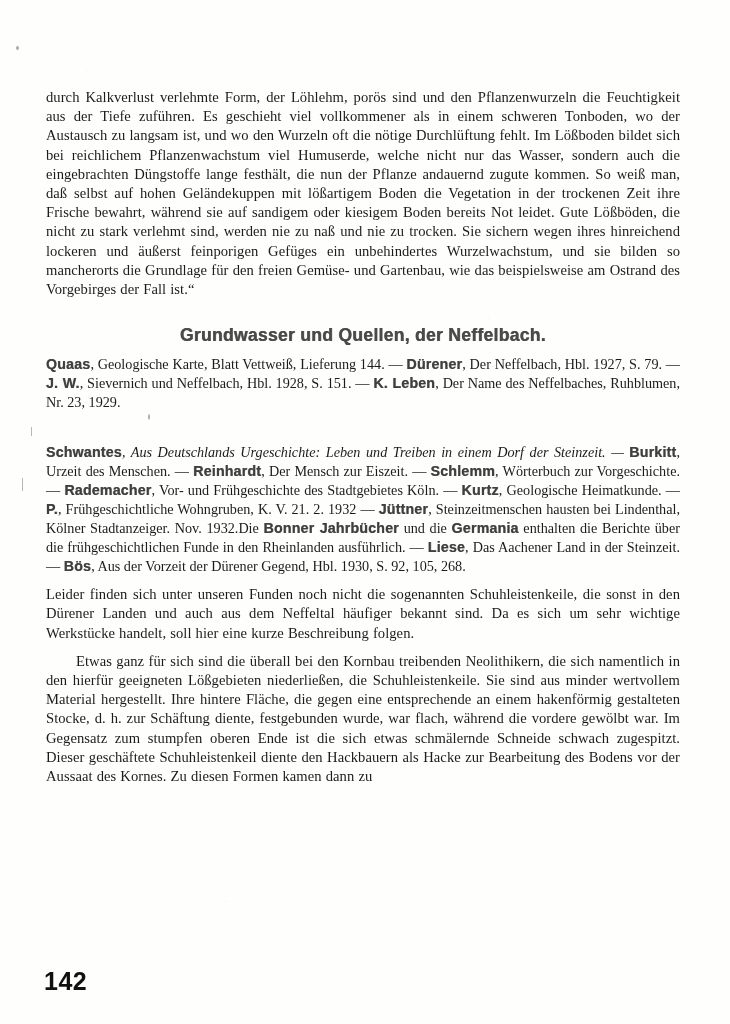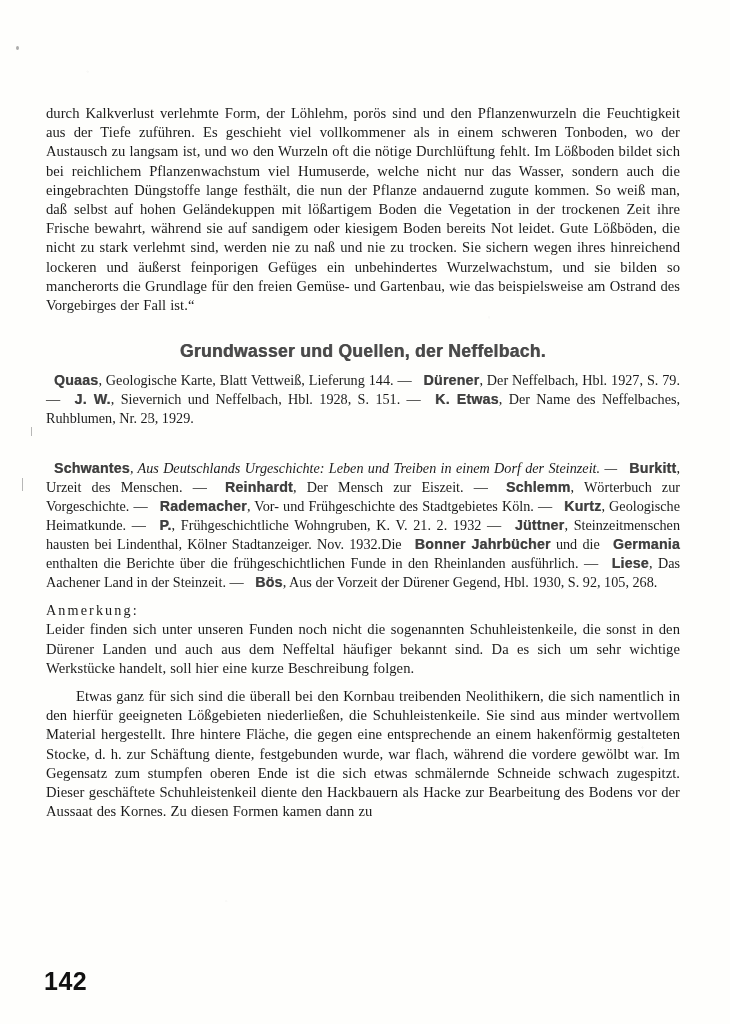--- a/index.html
+++ b/index.html
@@ -23,21 +23,21 @@
     background-image:
       radial-gradient(circle at 12% 7%, rgba(0,0,0,0.025) 0 1px, transparent 1.4px),
       radial-gradient(circle at 67% 31%, rgba(0,0,0,0.02) 0 1px, transparent 1.4px),
       radial-gradient(circle at 88% 73%, rgba(0,0,0,0.022) 0 1px, transparent 1.4px),
       radial-gradient(circle at 31% 88%, rgba(0,0,0,0.018) 0 1px, transparent 1.4px);
   }
 
   .content {
     position: absolute;
     left: 46px;
-    top: 104px;
+    top: 88px;
     width: 634px;
   }
 
   
   p.body {
     margin: 0;
     font-size: 14.6px;
     line-height: 19.2px;
     text-align: justify;
     color: #1b1b1b;
@@ -78,21 +78,20 @@
   p.biblio .nm,
   p.body .nm {
     font-family: "Liberation Sans", sans-serif;
     font-weight: bold;
     font-size: 14.2px;
     letter-spacing: 0.2px;
     color: #3f3f3f;
     text-shadow:
       0.35px 0 0 rgba(55,55,55,0.5),
       -0.35px 0 0 rgba(85,85,85,0.3);
-    margin-left: 8px;
   }
 
   p.note-label {
     margin: 0;
     font-size: 14.2px;
     line-height: 19.2px;
     letter-spacing: 2.1px;
     color: #1b1b1b;
   }
 
@@ -137,32 +136,31 @@
   <div class="content">
 
     <p class="body">durch Kalkverlust verlehmte Form, der Löhlehm, porös sind und den Pflanzenwurzeln die Feuchtigkeit aus der Tiefe zuführen. Es geschieht viel vollkommener als in einem schweren Tonboden, wo der Austausch zu langsam ist, und wo den Wurzeln oft die nötige Durchlüftung fehlt. Im Lößboden bildet sich bei reichlichem Pflanzenwachstum viel Humuserde, welche nicht nur das Wasser, sondern auch die eingebrachten Düngstoffe lange festhält, die nun der Pflanze andauernd zugute kommen. So weiß man, daß selbst auf hohen Geländekuppen mit lößartigem Boden die Vegetation in der trockenen Zeit ihre Frische bewahrt, während sie auf sandigem oder kiesigem Boden bereits Not leidet. Gute Lößböden, die nicht zu stark verlehmt sind, werden nie zu naß und nie zu trocken. Sie sichern wegen ihres hinreichend lockeren und äußerst feinporigen Gefüges ein unbehindertes Wurzelwachstum, und sie bilden so mancherorts die Grundlage für den freien Gemüse- und Gartenbau, wie das beispielsweise am Ostrand des Vorgebirges der Fall ist.“</p>
 
     <div class="gap-xl"></div>
 
     <h2 class="section-heading">Grundwasser und Quellen, der Neffelbach.</h2>
 
     <div class="gap-sm"></div>
 
-    <p class="biblio"><span class="nm">Quaas</span><span>, Geologische Karte, Blatt Vettweiß, Lieferung 144. — </span><span class="nm">Dürener</span><span>, Der Neffelbach, Hbl. 1927, S. 79. — </span><span class="nm">J. W.</span><span>, Sievernich und Neffelbach, Hbl. 1928, S. 151. — </span><span class="nm">K. Etwas</span><span>, Der Name des Neffelbaches, Ruhblumen, Nr. 23, 1929.</span></p>
+    <p class="biblio"><span class="nm">Quaas</span><span>, Geologische Karte, Blatt Vettweiß, Lieferung 144. — </span><span class="nm">Dürener</span><span>, Der Neffelbach, Hbl. 1927, S. 79. — </span><span class="nm">J. W.</span><span>, Sievernich und Neffelbach, Hbl. 1928, S. 151. — </span><span class="nm">K. Leben</span><span>, Der Name des Neffelbaches, Ruhblumen, Nr. 23, 1929.</span></p>
 
     <div class="gap-lg"></div>
 
 
     <div class="gap-sm"></div>
 
     <p class="biblio"><span class="nm">Schwantes</span><span class="it">, Aus Deutschlands Urgeschichte: Leben und Treiben in einem Dorf der Steinzeit. — </span><span class="nm">Burkitt</span><span>, Urzeit des Menschen. — </span><span class="nm">Reinhardt</span><span>, Der Mensch zur Eiszeit. — </span><span class="nm">Schlemm</span><span>, Wörterbuch zur Vorgeschichte. — </span><span class="nm">Rademacher</span><span>, Vor- und Frühgeschichte des Stadtgebietes Köln. — </span><span class="nm">Kurtz</span><span>, Geologische Heimatkunde. — </span><span class="nm">P.</span><span>, Frühgeschichtliche Wohngruben, K. V. 21. 2. 1932 — </span><span class="nm">Jüttner</span><span>, Steinzeitmenschen hausten bei Lindenthal, Kölner Stadtanzeiger. Nov. 1932.</span><span>Die </span><span class="nm">Bonner Jahrbücher</span><span> und die </span><span class="nm">Germania</span><span> enthalten die Berichte über die frühgeschichtlichen Funde in den Rheinlanden ausführlich. — </span><span class="nm">Liese</span><span>, Das Aachener Land in der Steinzeit. — </span><span class="nm">Bös</span><span>, Aus der Vorzeit der Dürener Gegend, Hbl. 1930, S. 92, 105, 268.</span></p>
 
     <div class="gap-sm"></div>
 
-    <p class="note-label">Anmerkung:</p>
 
     <p class="body">Leider finden sich unter unseren Funden noch nicht die sogenannten Schuhleistenkeile, die sonst in den Dürener Landen und auch aus dem Neffeltal häufiger bekannt sind. Da es sich um sehr wichtige Werkstücke handelt, soll hier eine kurze Beschreibung folgen.</p>
 
     <div class="gap-sm"></div>
 
     <p class="body indent">Etwas ganz für sich sind die überall bei den Kornbau treibenden Neolithikern, die sich namentlich in den hierfür geeigneten Lößgebieten niederließen, die Schuhleistenkeile. Sie sind aus minder wertvollem Material hergestellt. Ihre hintere Fläche, die gegen eine entsprechende an einem hakenförmig gestalteten Stocke, d. h. zur Schäftung diente, festgebunden wurde, war flach, während die vordere gewölbt war. Im Gegensatz zum stumpfen oberen Ende ist die sich etwas schmälernde Schneide schwach zugespitzt. Dieser geschäftete Schuhleistenkeil diente den Hackbauern als Hacke zur Bearbeitung des Bodens vor der Aussaat des Kornes. Zu diesen Formen kamen dann zu</p>
 
   </div>
 
   <div class="folio">142</div>

